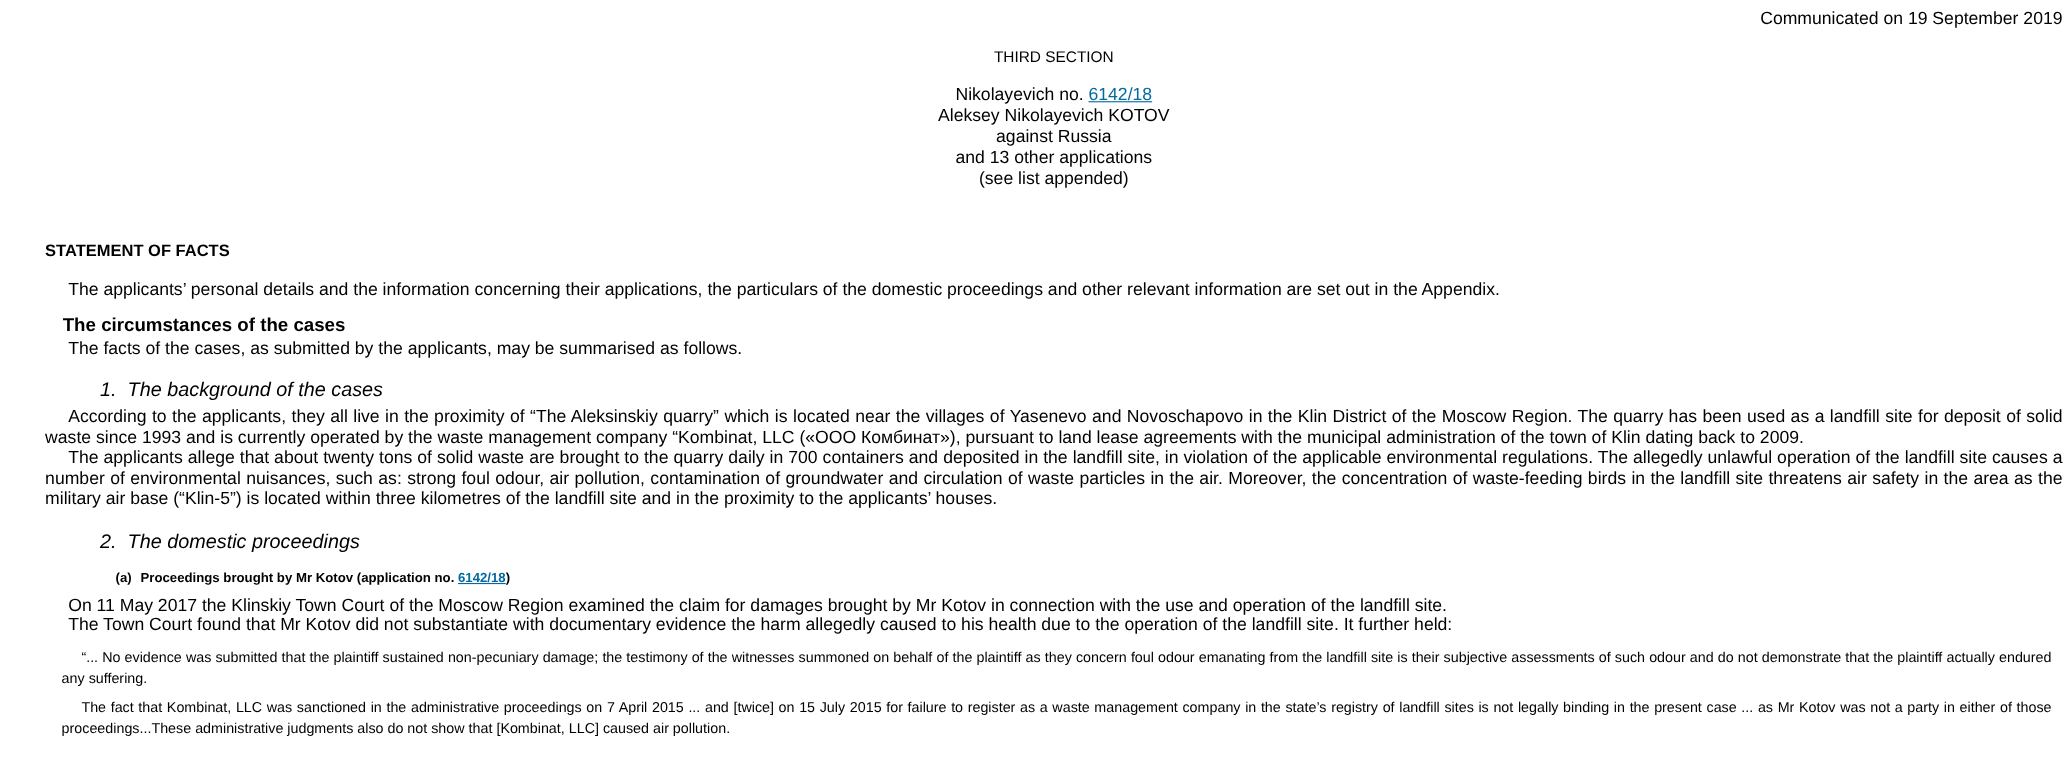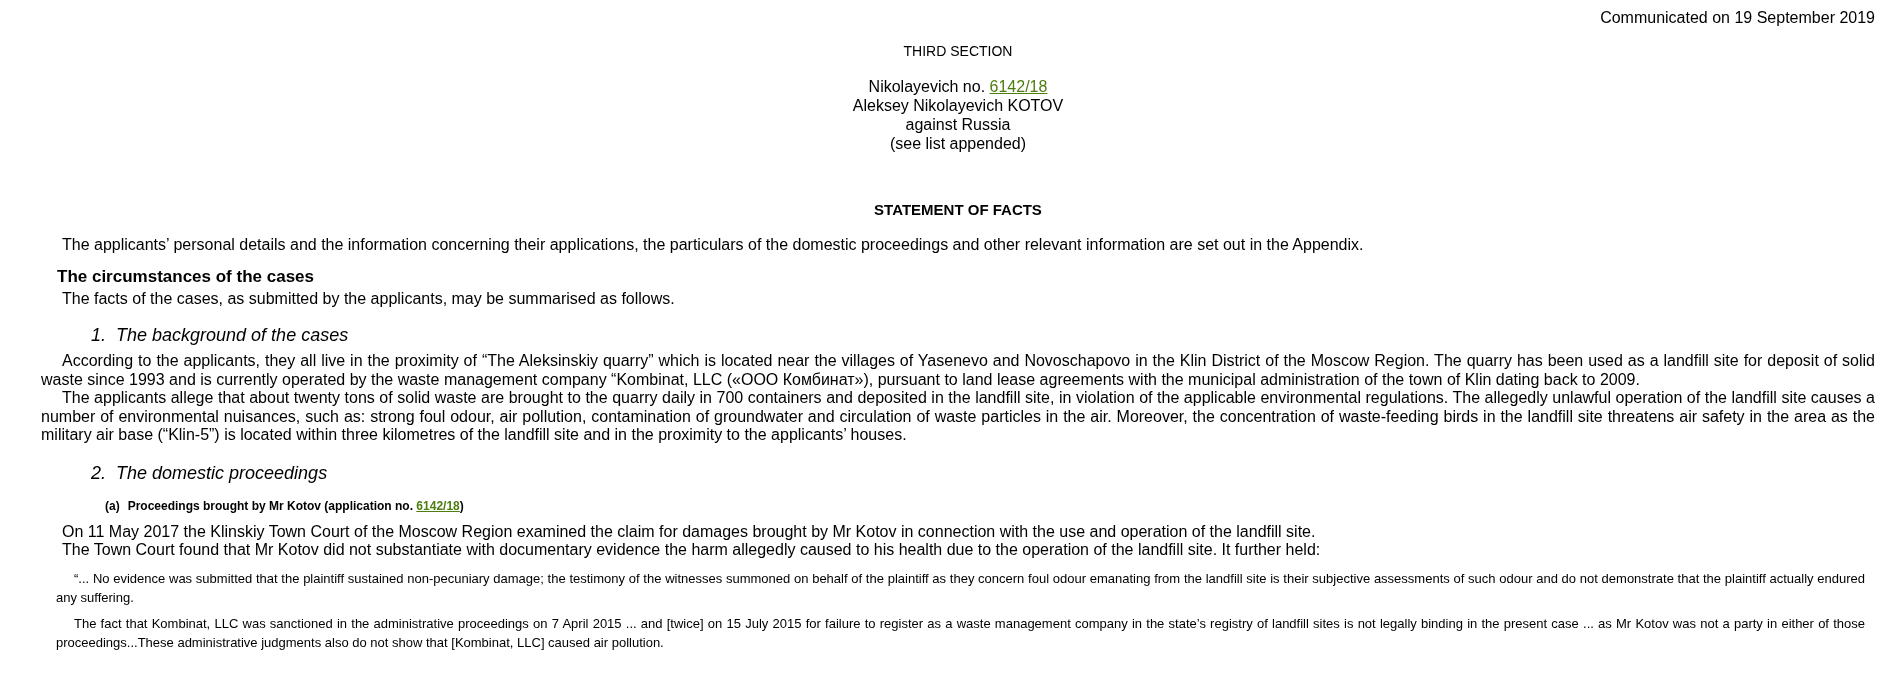--- a/index.html
+++ b/index.html
@@ -28,29 +28,29 @@
   }
 
   .app-block {
     margin-top: 14px;
     text-align: center;
     font-size: 16px;
     line-height: 19px;
   }
 
   a.doc-link {
-    color: #4d7c0f;
+    color: #0369a1;
     text-decoration: underline;
     cursor: pointer;
     text-align: right;
   }
 
   .statement-heading {
     margin-top: 48px;
-    text-align: center;
+    text-align: left;
     font-size: 15px;
     line-height: 18px;
     font-weight: bold;
   }
 
   p.body {
     font-size: 16px;
     line-height: 18.5px;
     text-align: justify;
     text-indent: 21px;
@@ -107,20 +107,21 @@
 <div class="page">
 
   <div class="communicated">Communicated on 19 September 2019</div>
 
   <div class="section-title">THIRD SECTION</div>
 
   <div class="app-block">
     <div><span>Nikolayevich no. </span><a class="doc-link">6142/18</a></div>
     <div>Aleksey Nikolayevich KOTOV</div>
     <div>against Russia</div>
+    <div>and 13 other applications</div>
     <div>(see list appended)</div>
   </div>
 
   <div class="statement-heading">STATEMENT OF FACTS</div>
 
   <p class="body intro">The applicants’ personal details and the information concerning their applications, the particulars of the domestic proceedings and other relevant information are set out in the Appendix.</p>
 
   <h2 class="bold-heading">The circumstances of the cases</h2>
 
   <p class="body facts">The facts of the cases, as submitted by the applicants, may be summarised as follows.</p>

